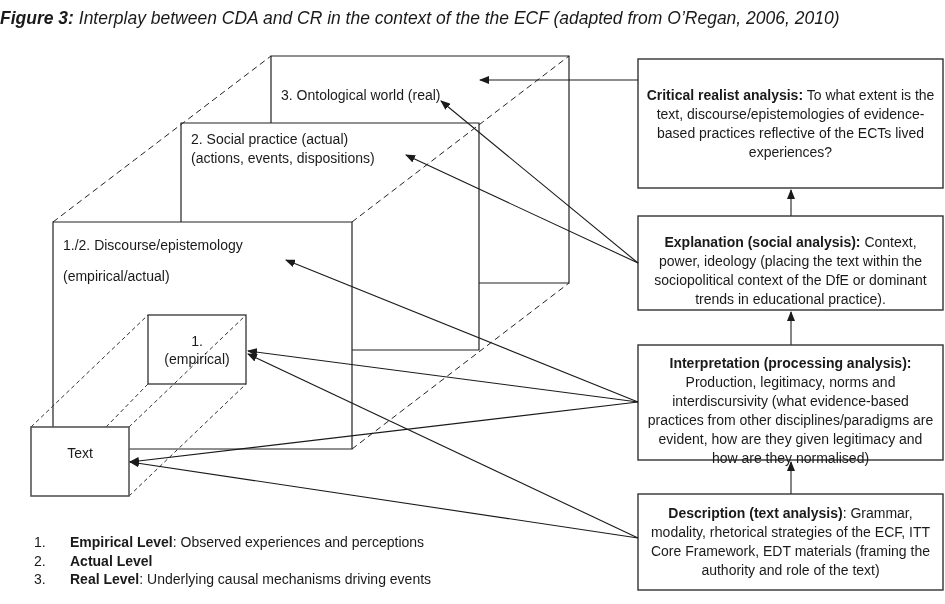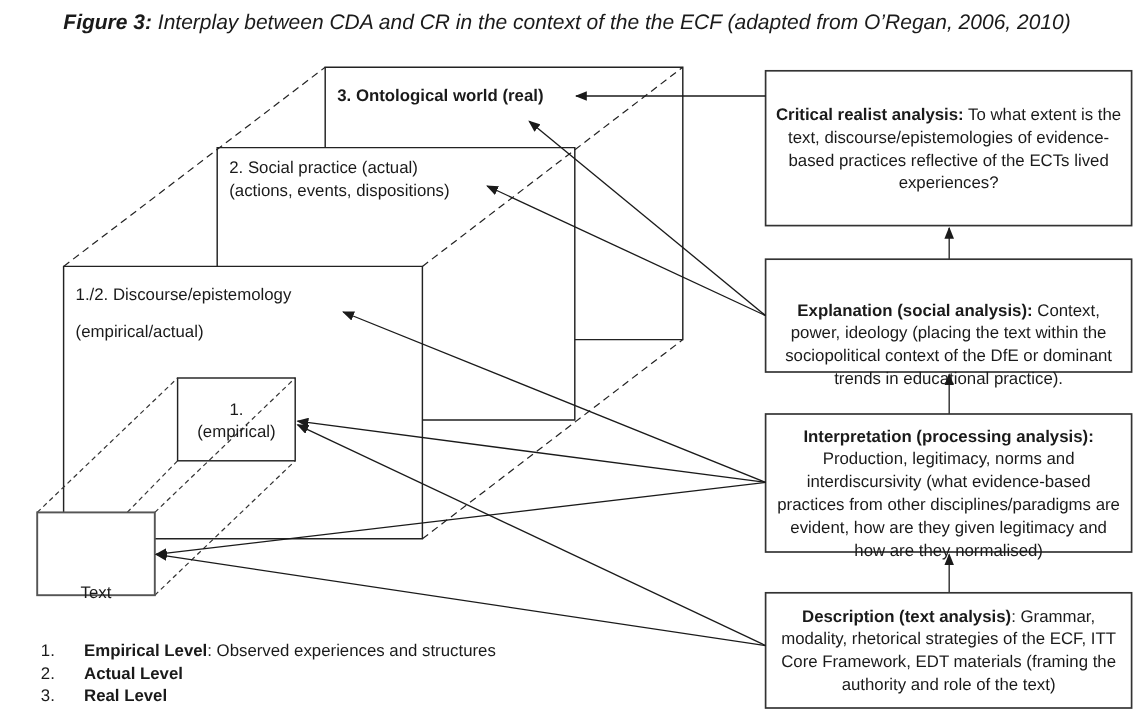--- a/index.html
+++ b/index.html
@@ -1,18 +1,18 @@
 <!DOCTYPE html>
 <html><head>
 <meta charset="utf-8">
 <style>
   html, body { margin: 0; padding: 0; background: #ffffff; }
   body { width: 945px; height: 604px; position: relative; overflow: hidden;
          font-family: "Liberation Sans", sans-serif; color: #1a1a1a; }
-  .title { position: absolute; left: 0; top: 8px; width: 945px; text-align: center;
+  .title { position: absolute; left: 0; top: 8px; width: 945px; text-align: left;
            font-size: 17.5px; font-style: italic; white-space: nowrap; }
   .title b { font-weight: bold; }
   svg.lines { position: absolute; left: 0; top: 0; width: 945px; height: 604px; }
   .lbl { position: absolute; font-size: 14px; line-height: 19px; white-space: nowrap; }
   .rbox { position: absolute; left: 638px; width: 305px; display: flex; align-items: center;
           justify-content: center; text-align: center; font-size: 14px; line-height: 19px;
           box-sizing: border-box; padding: 0 6px; }
   .rbox b { font-weight: bold; }
   .ctr { position: absolute; text-align: center; font-size: 14px; line-height: 18px;
          display: flex; flex-direction: column; justify-content: center; align-items: center; }
@@ -80,54 +80,55 @@
     <line x1="638" y1="263" x2="441" y2="101" marker-end="url(#ah)"></line>
     <line x1="638" y1="263" x2="406" y2="155" marker-end="url(#ah)"></line>
     <line x1="638" y1="402" x2="286" y2="260" marker-end="url(#ah)"></line>
     <line x1="638" y1="402" x2="248" y2="351" marker-end="url(#ah)"></line>
     <line x1="638" y1="402" x2="130" y2="462" marker-end="url(#ah)"></line>
     <line x1="638" y1="538" x2="248" y2="354" marker-end="url(#ah)"></line>
     <line x1="638" y1="538" x2="130" y2="462" marker-end="url(#ah)"></line>
   </g>
 </svg>
 
-<div class="lbl" style="left:281px; top:70px;font-weight:bold;">3. Ontological world (real)</div>
+<div class="lbl" style="left:281px; top:86px;">3. Ontological world (real)</div>
 <div class="lbl" style="left:191px; top:130px;">2. Social practice (actual)</div>
 <div class="lbl" style="left:191px; top:149px;">(actions, events, dispositions)</div>
 <div class="lbl" style="left:63px; top:236px;">1./2. Discourse/epistemology</div>
 <div class="lbl" style="left:63px; top:267px;text-align:right;">(empirical/actual)</div>
 
 <div class="ctr" style="left:148px; top:315px; width:98px; height:69px;">
   <span>1.</span>
   <span>(empirical)</span>
 </div>
-<div class="ctr" style="left:31px; top:427px; width:98px; height:52px;margin-top:40px;">
+<div class="ctr" style="left:31px; top:427px; width:98px; height:52px;">
   <span>Text</span>
 </div>
 
 <div class="rbox" style="top:59px; height:129px;">
   <div><b>Critical realist analysis:</b><span> To what extent is the text, discourse/epistemologies of evidence-based practices reflective of the ECTs lived experiences?</span></div>
 </div>
-<div class="rbox" style="top:232px; height:110px;">
+<div class="rbox" style="top:216px; height:110px;">
   <div><b>Explanation (social analysis):</b><span> Context, power, ideology (placing the text within the sociopolitical context of the DfE or dominant trends in educational practice).</span></div>
 </div>
 <div class="rbox" style="top:345px; height:132px;">
   <div><b>Interpretation (processing analysis):</b><span> Production, legitimacy, norms and interdiscursivity (what evidence-based practices from other disciplines/paradigms are evident, how are they given legitimacy and how are they normalised)</span></div>
 </div>
 <div class="rbox" style="top:482px; height:120px;">
   <div><b>Description (text analysis)</b><span>: Grammar, modality, rhetorical strategies of the ECF, ITT Core Framework, EDT materials (framing the authority and role of the text)</span></div>
 </div>
 
 <div class="legend">
   <div class="row">
     <span class="num">1.</span>
     <b>Empirical Level</b>
-      <span>: Observed experiences and structures</span>
+      <span>: Observed experiences and perceptions</span>
   </div>
   <div class="row">
     <span class="num">2.</span>
     <b>Actual Level</b>
   </div>
   <div class="row">
     <span class="num">3.</span>
     <b>Real Level</b>
+      <span>: Underlying causal mechanisms driving events</span>
   </div>
 </div>
 
 </body></html>

